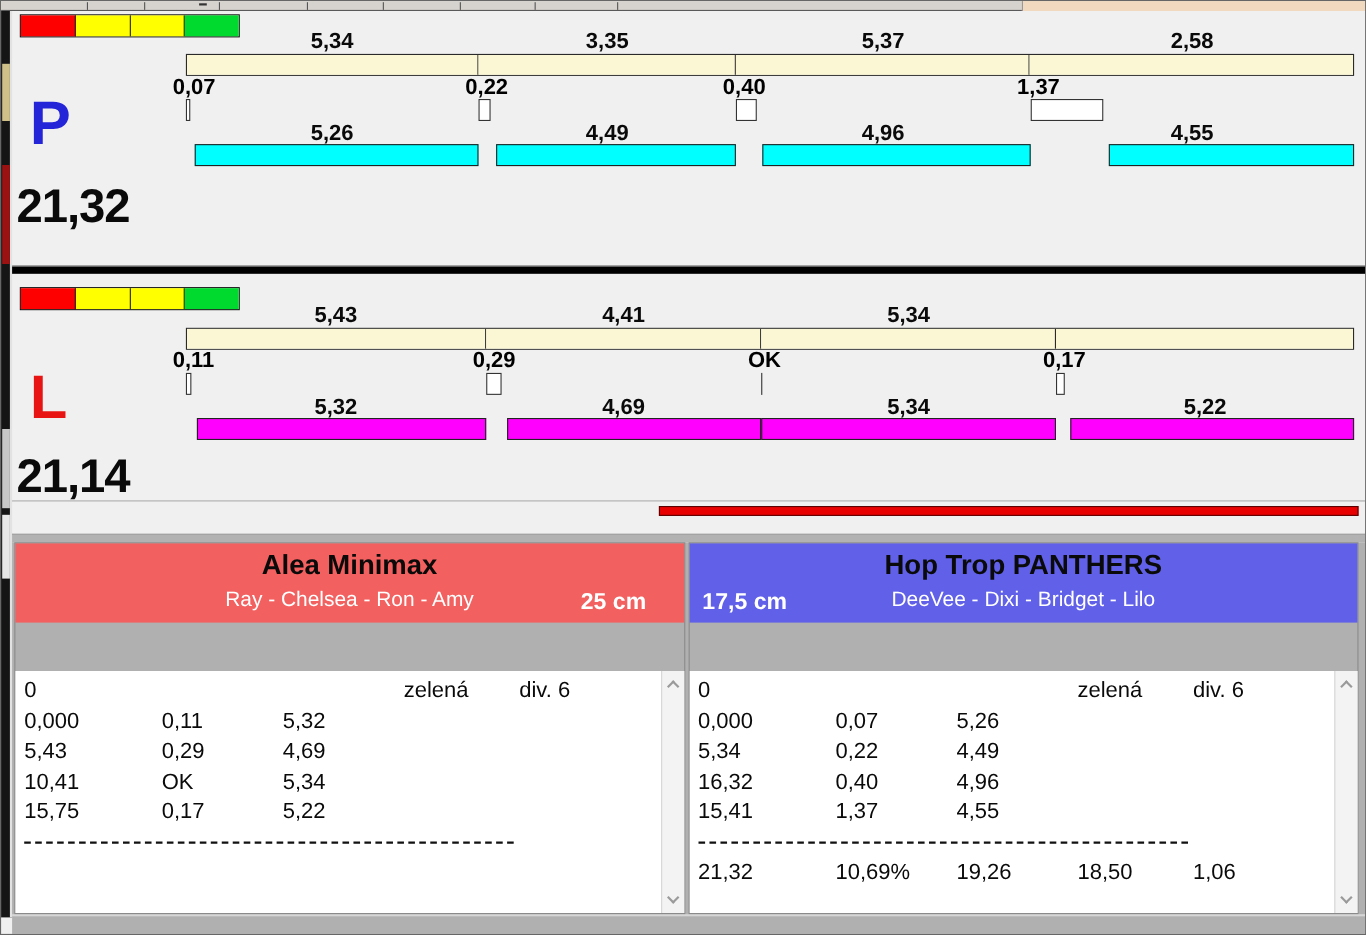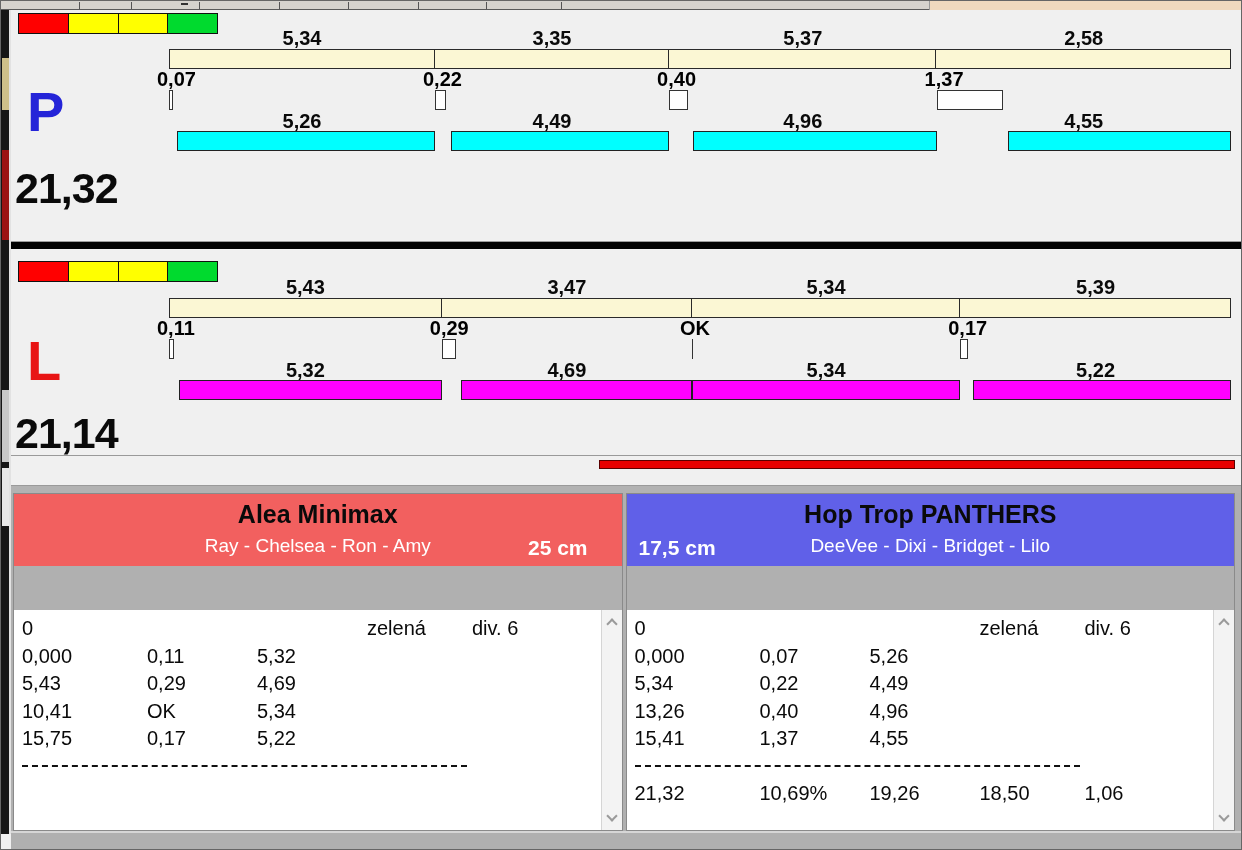--- a/index.html
+++ b/index.html
@@ -199,27 +199,24 @@
           <div class="tl-cell" style="background: rgb(0, 218, 46);"></div>
         </div>
         <div class="lane-letter" style="color: rgb(232, 20, 20);">L</div>
         <div class="lane-total">21,14</div>
         <div class="bars">
           <div class="brow lbl-row">
             <div class="cell" style="width: 25.686%;">
               <div class="lbl">5,43</div>
             </div>
             <div class="cell" style="width: 23.557%;">
-              <div class="lbl">3,47</div>
+              <div class="lbl">4,41</div>
             </div>
             <div class="cell" style="width: 25.26%;">
               <div class="lbl">5,34</div>
-            </div>
-            <div class="cell" style="width: 25.497%;">
-              <div class="lbl">5,39</div>
             </div>
           </div>
           <div class="brow split-bar">
             <div class="split-seg" style="width: 25.686%; background: rgb(251, 247, 212);"></div>
             <div class="split-seg" style="width: 23.557%; background: rgb(251, 247, 212);"></div>
             <div class="split-seg" style="width: 25.26%; background: rgb(251, 247, 212);"></div>
             <div class="split-seg" style="width: 25.497%; background: rgb(251, 247, 212);"></div>
           </div>
           <div class="brow box-lbl-row">
             <div class="cell" style="width: 25.686%;"><div class="box-lbl">0,11</div></div>
@@ -305,21 +302,21 @@
         <div class="p-header" id="hdr1" style="background: rgb(96, 96, 232);">
           <div class="team-name">Hop Trop PANTHERS</div>
           <div class="team-dogs">DeeVee - Dixi - Bridget - Lilo</div>
           <div class="jump-height jh-left">17,5 cm</div>
         </div>
         <div class="p-body">
           <div class="tbl" id="tbl1">
               <div class="trow"><span class="cwide">0</span><span class="c3">zelená</span><span class="c4">div. 6</span></div>
               <div class="trow"><span class="c0">0,000</span><span class="c1">0,07</span><span class="c2">5,26</span></div>
               <div class="trow"><span class="c0">5,34</span><span class="c1">0,22</span><span class="c2">4,49</span></div>
-              <div class="trow"><span class="c0">13,26</span><span class="c1">0,40</span><span class="c2">4,96</span></div>
+              <div class="trow"><span class="c0">16,32</span><span class="c1">0,40</span><span class="c2">4,96</span></div>
               <div class="trow"><span class="c0">15,41</span><span class="c1">1,37</span><span class="c2">4,55</span></div>
               <div class="dashed-sep"></div>
               <div class="trow"><span class="c0">21,32</span><span class="c1">10,69%</span><span class="c2">19,26</span><span class="c3">18,50</span><span class="c4">1,06</span></div>
             </div>
           <div class="scrollbar">
             <div class="chev chev-up"></div>
             <div class="chev chev-down"></div>
           </div>
         </div>
       </div>

